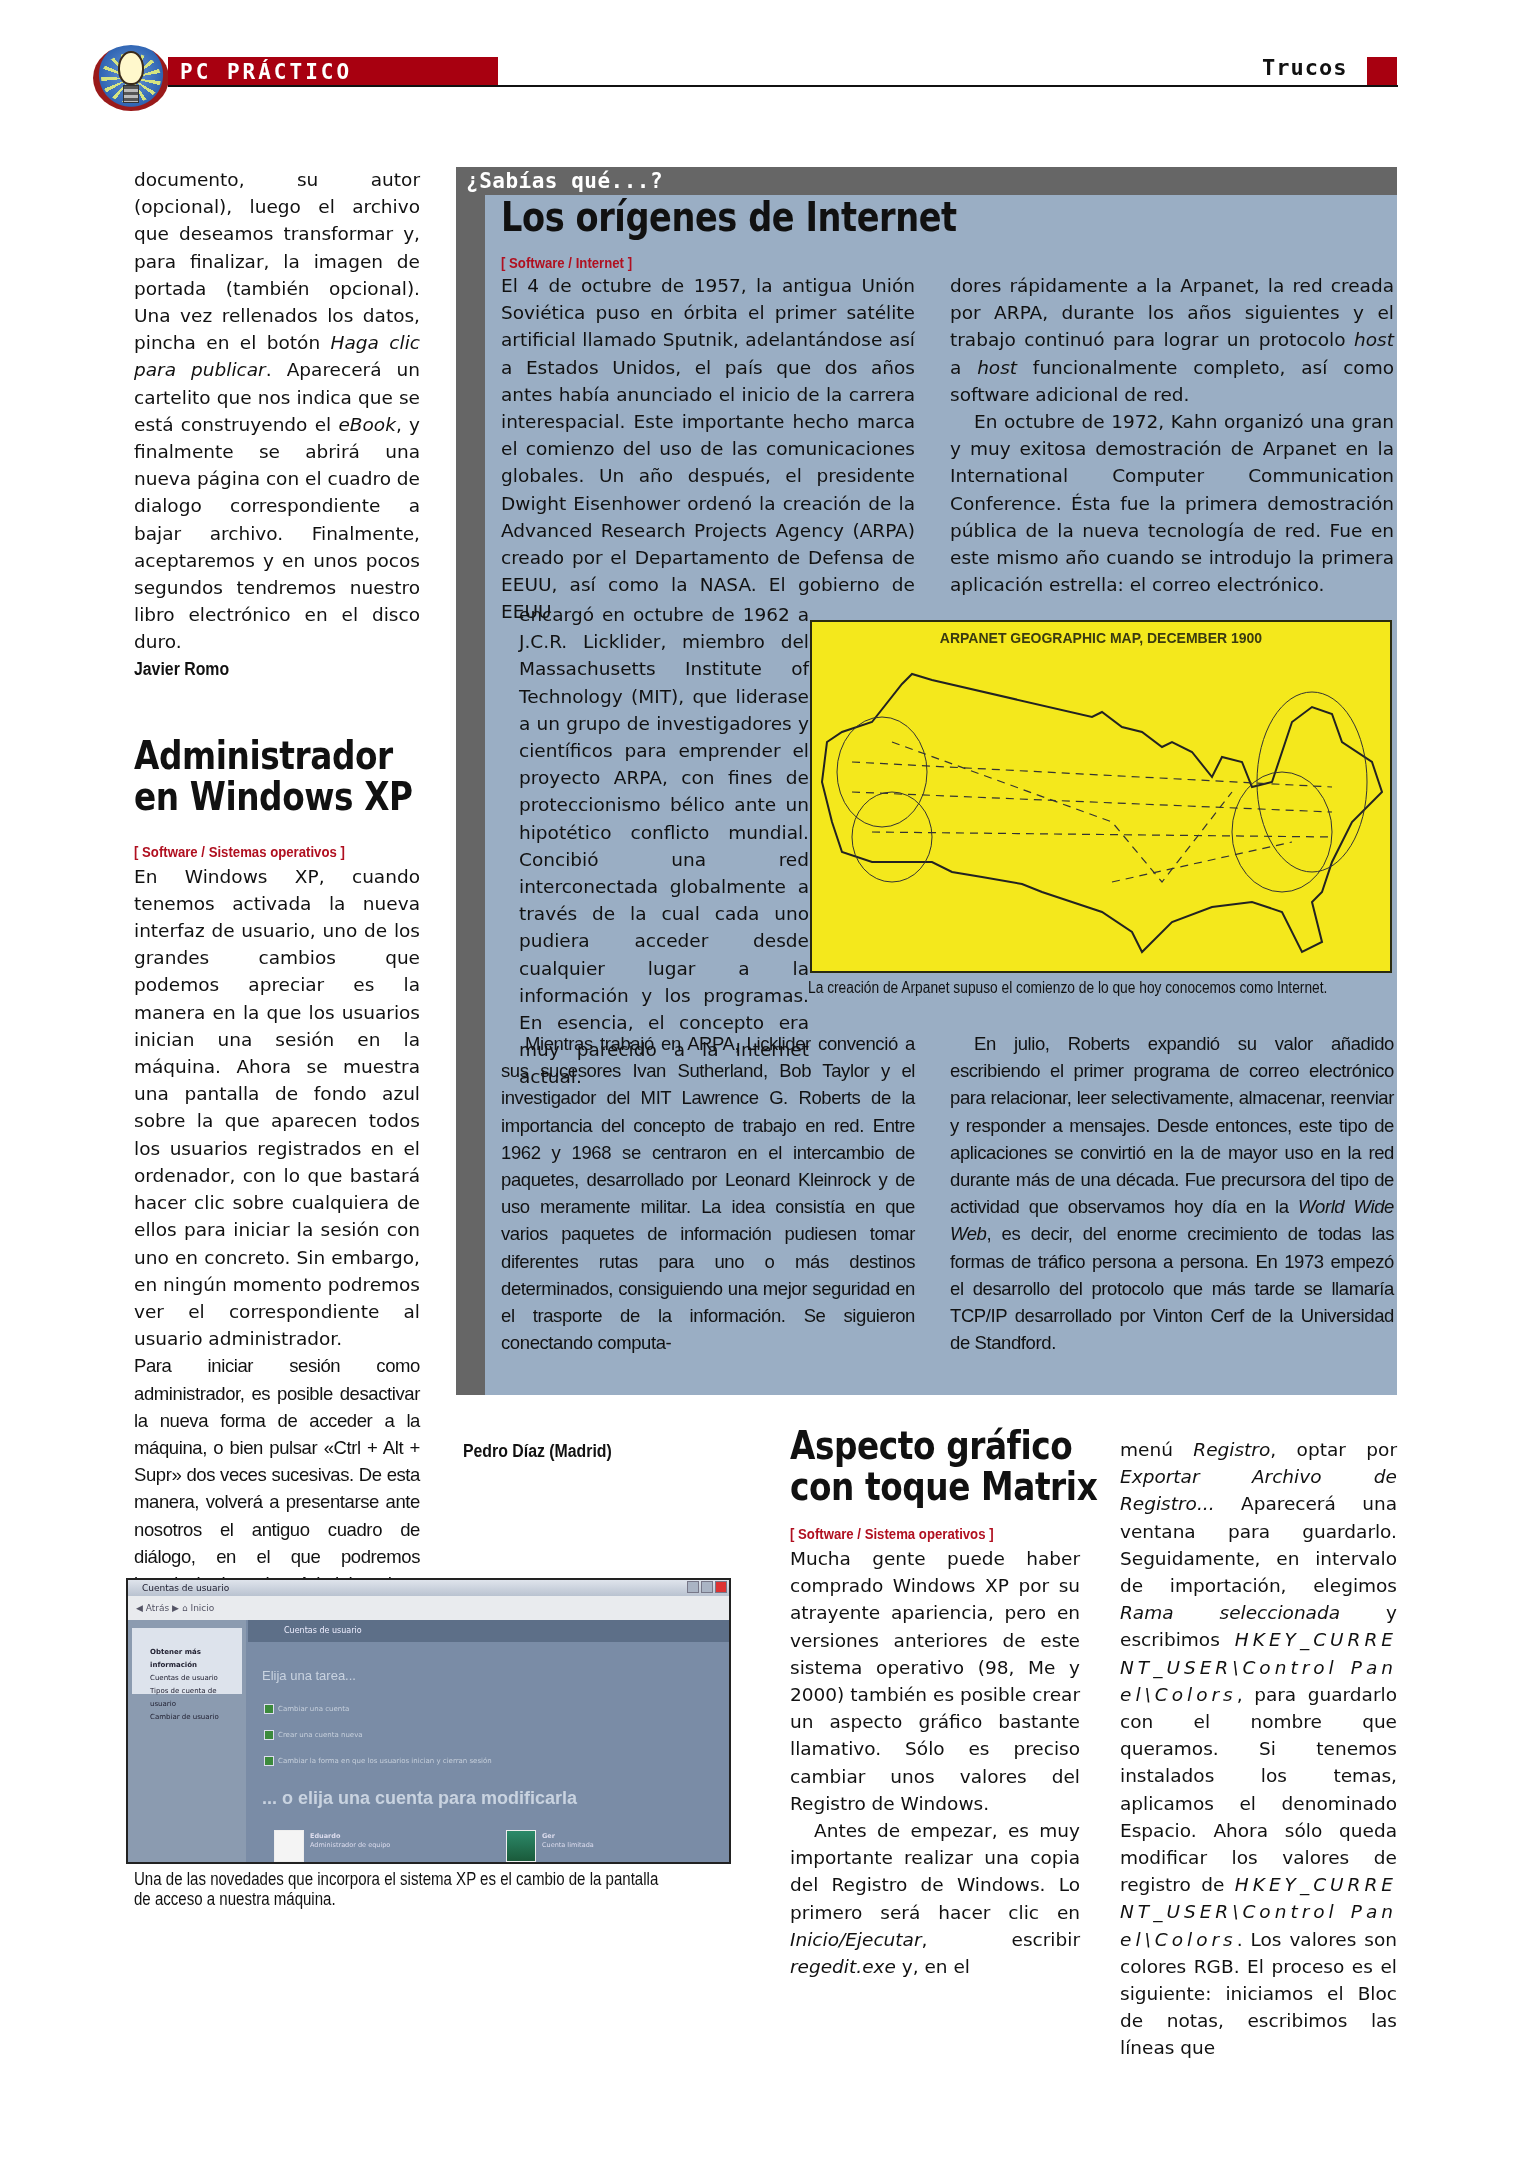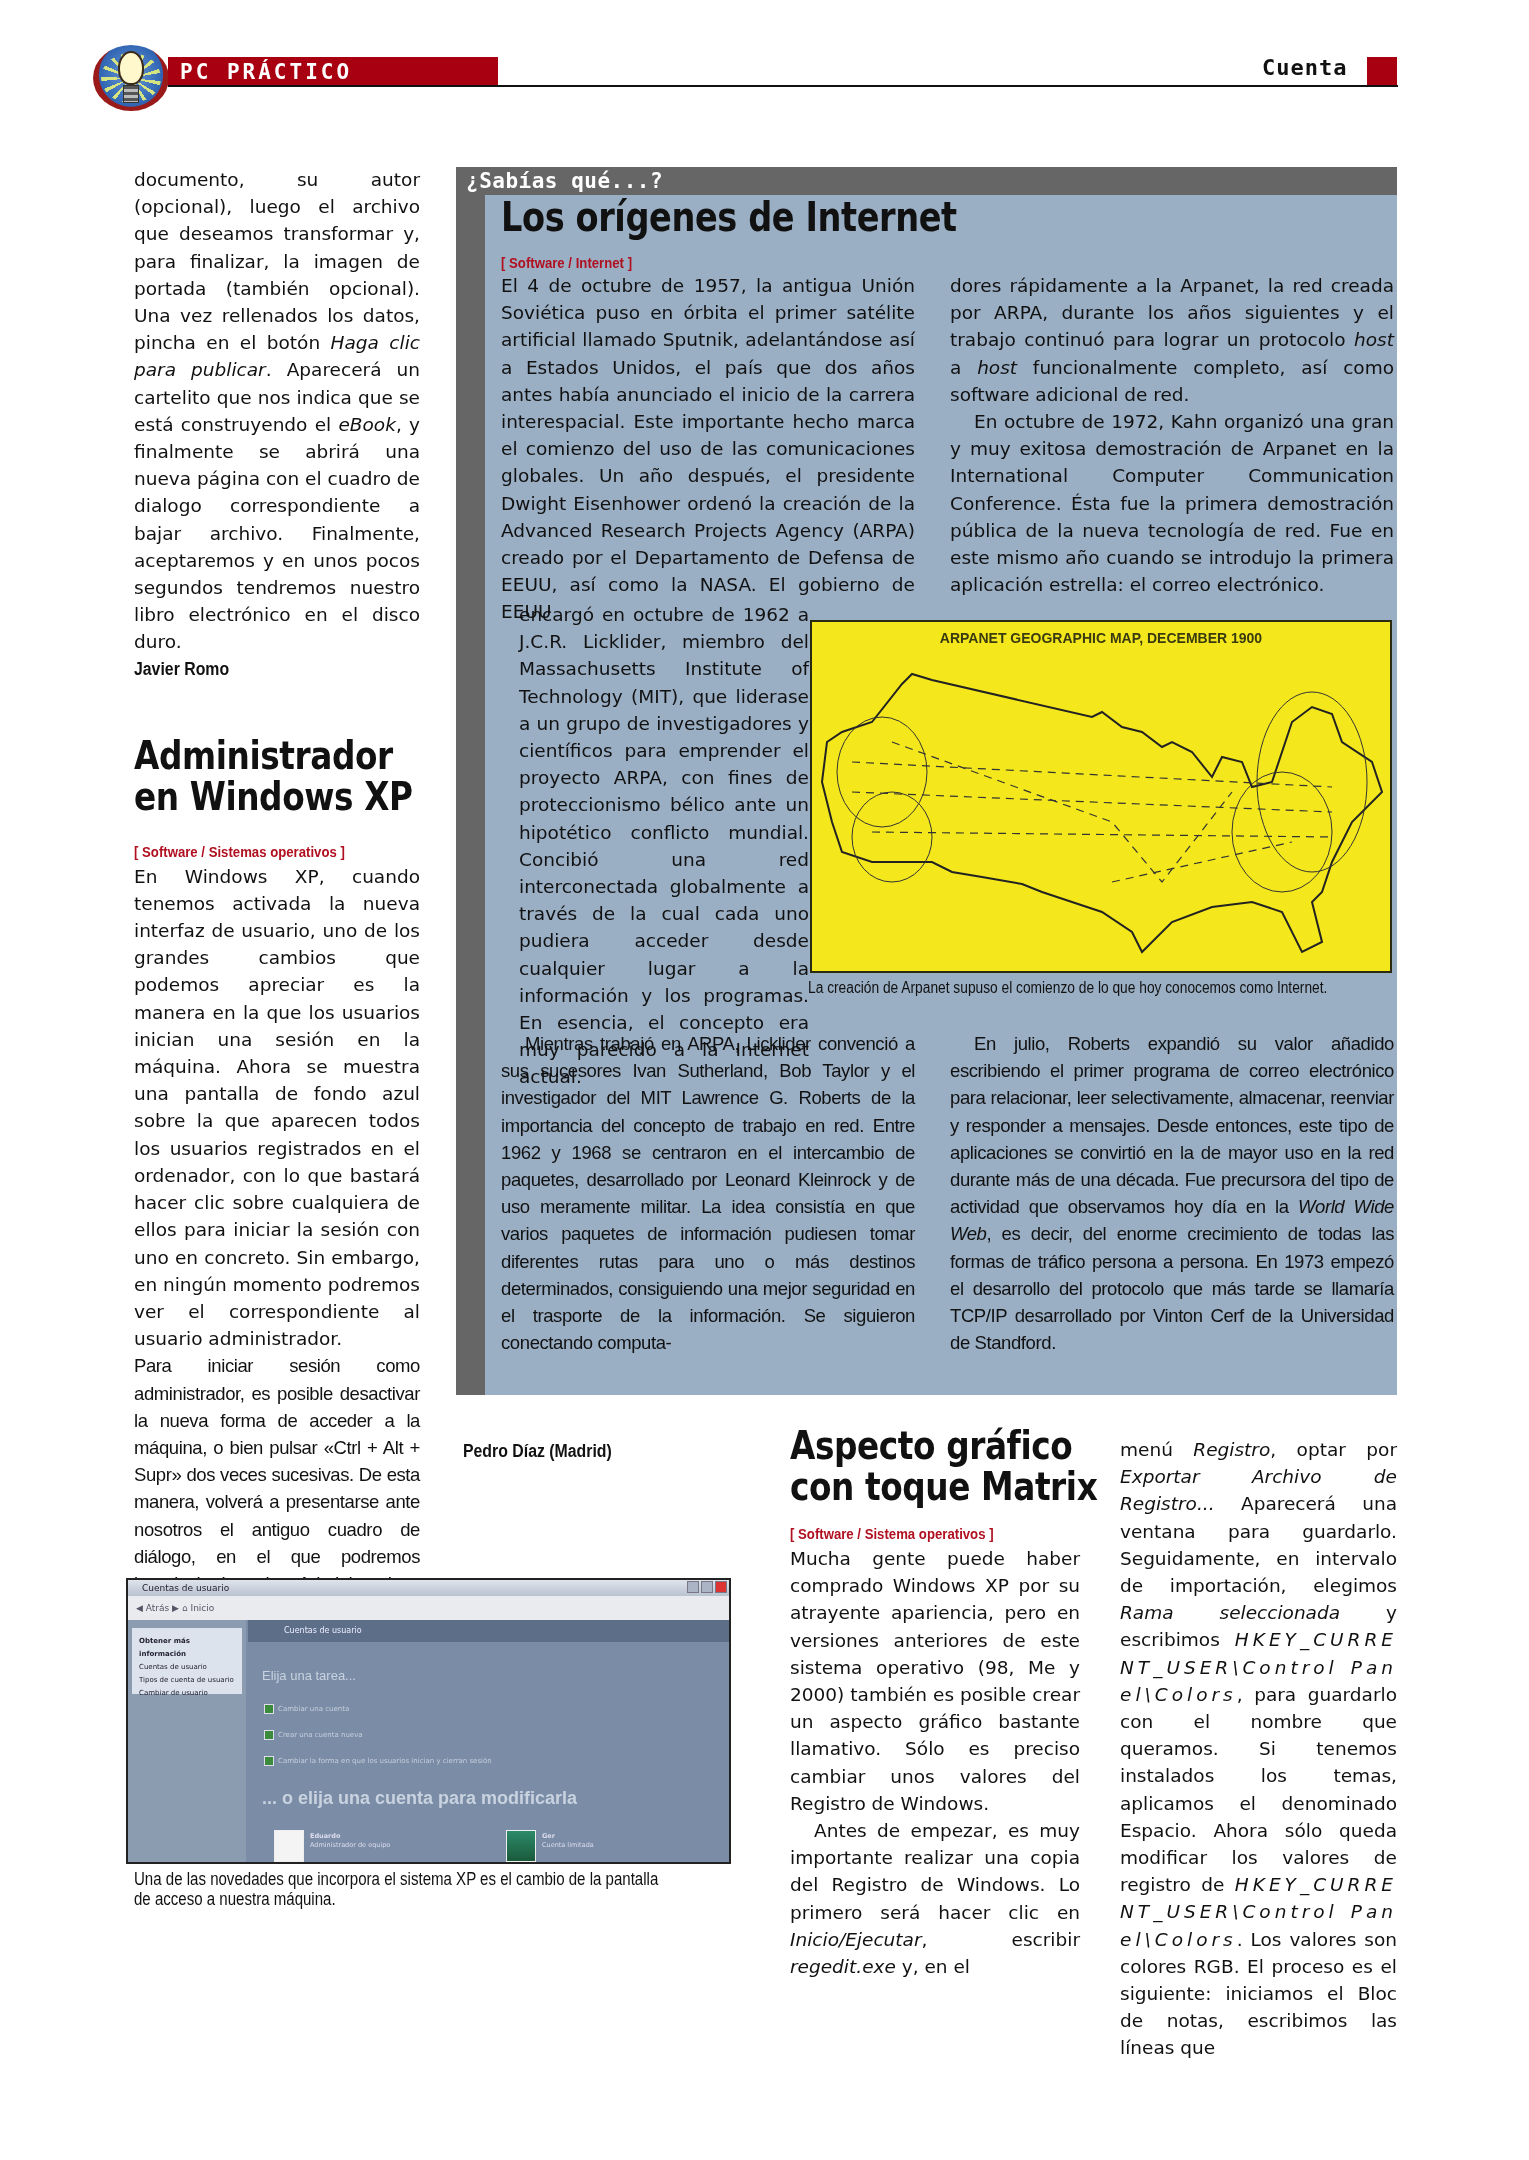--- a/index.html
+++ b/index.html
@@ -55,42 +55,42 @@
   .as-col { position: absolute; left: 790px; top: 1545px; width: 290px; }
   .right-col { position: absolute; left: 1120px; top: 1436px; width: 277px; }
 
   .shot { position: absolute; left: 126px; top: 1578px; width: 605px; height: 286px; border: 2px solid #222; background: #7a8ca6; overflow: hidden; }
   .shot-titlebar { position: absolute; left: 0; right: 0; top: 0; height: 16px; background: linear-gradient(#dfe4ec, #b9c2d0); font-size: 9px; line-height: 16px; padding-left: 14px; color: #223; }
   .shot-toolbar { position: absolute; left: 0; right: 0; top: 16px; height: 24px; background: #e9ebee; font-size: 9px; line-height: 24px; padding-left: 8px; color: #556; }
   .shot-winbtns { position: absolute; right: 2px; top: 1px; display: flex; gap: 2px; }
   .shot-winbtns span { width: 12px; height: 12px; background: #aab4c4; border: 1px solid #778; display: block; }
   .shot-winbtns span.x { background: #d33; }
   .shot-side { position: absolute; left: 0; top: 40px; width: 118px; bottom: 0; background: #8b9bb0; }
-  .shot-sidebox { position: absolute; left: 4px; top: 48px; width: 110px; height: 66px; background: #dde3ec; font-size: 7px; color: #223; padding: 7px; line-height: 13px; }
+  .shot-sidebox { position: absolute; left: 4px; top: 48px; width: 110px; height: 66px; background: #dde3ec; font-size: 7px; color: #223; padding: 18px; line-height: 13px; }
   .shot-bar { position: absolute; left: 120px; top: 40px; right: 0; height: 22px; background: #5d6f88; font-size: 8px; color: #eef; line-height: 22px; padding-left: 36px; }
   .shot-h { position: absolute; left: 134px; top: 88px; font-size: 13px; color: #c9d3e0; font-family: "Liberation Sans", sans-serif; }
   .shot-h2 { position: absolute; left: 134px; top: 208px; font-size: 18px; color: #c9d3e0; font-family: "Liberation Sans", sans-serif; font-weight: bold; }
   .shot-task { position: absolute; left: 136px; font-size: 7px; color: #c7d0dc; }
   .shot-task::before { content: ""; display: inline-block; width: 8px; height: 8px; background: #3c8a3c; border: 1px solid #dde; margin-right: 4px; vertical-align: middle; }
   .shot-user { position: absolute; width: 30px; height: 32px; border: 1px solid #eee; }
   .shot-user-label { position: absolute; font-size: 6.5px; color: #dde; line-height: 9px; }
   .shot-caption { position: absolute; left: 134px; top: 1869px; width: 620px; font-family: "Liberation Sans", sans-serif; font-size: 17.5px; line-height: 20px; transform: scaleX(0.86); transform-origin: left; color: #111; }
 </style>
 </head>
 <body>
 
 <div class="logo">
   <div class="logo-rays"></div>
   <div class="bulb"></div>
   <div class="bulb-base"></div>
 </div>
 <div class="redbar"></div>
 <div class="redbar-text">PC PRÁCTICO</div>
 <div class="topline"></div>
-<div class="section">Cuenta</div>
+<div class="section">Trucos</div>
 <div class="redsq"></div>
 
 <div class="leftcol">
   <p class="p">
     <span>documento, su autor (opcional), luego el archivo que deseamos transformar y, para finalizar, la imagen de portada (también opcional). Una vez rellenados los datos, pincha en el botón </span><i>Haga clic para publicar</i><span>. Aparecerá un cartelito que nos indica que se está construyendo el </span><i>eBook</i><span>, y finalmente se abrirá una nueva página con el cuadro de dialogo correspondiente a bajar archivo. Finalmente, aceptaremos y en unos pocos segundos tendremos nuestro libro electrónico en el disco duro.</span>
   </p>
   <div class="sig">Javier Romo</div>
 
   <div style="height:52px"></div>
   <div class="h2">Administrador</div>

